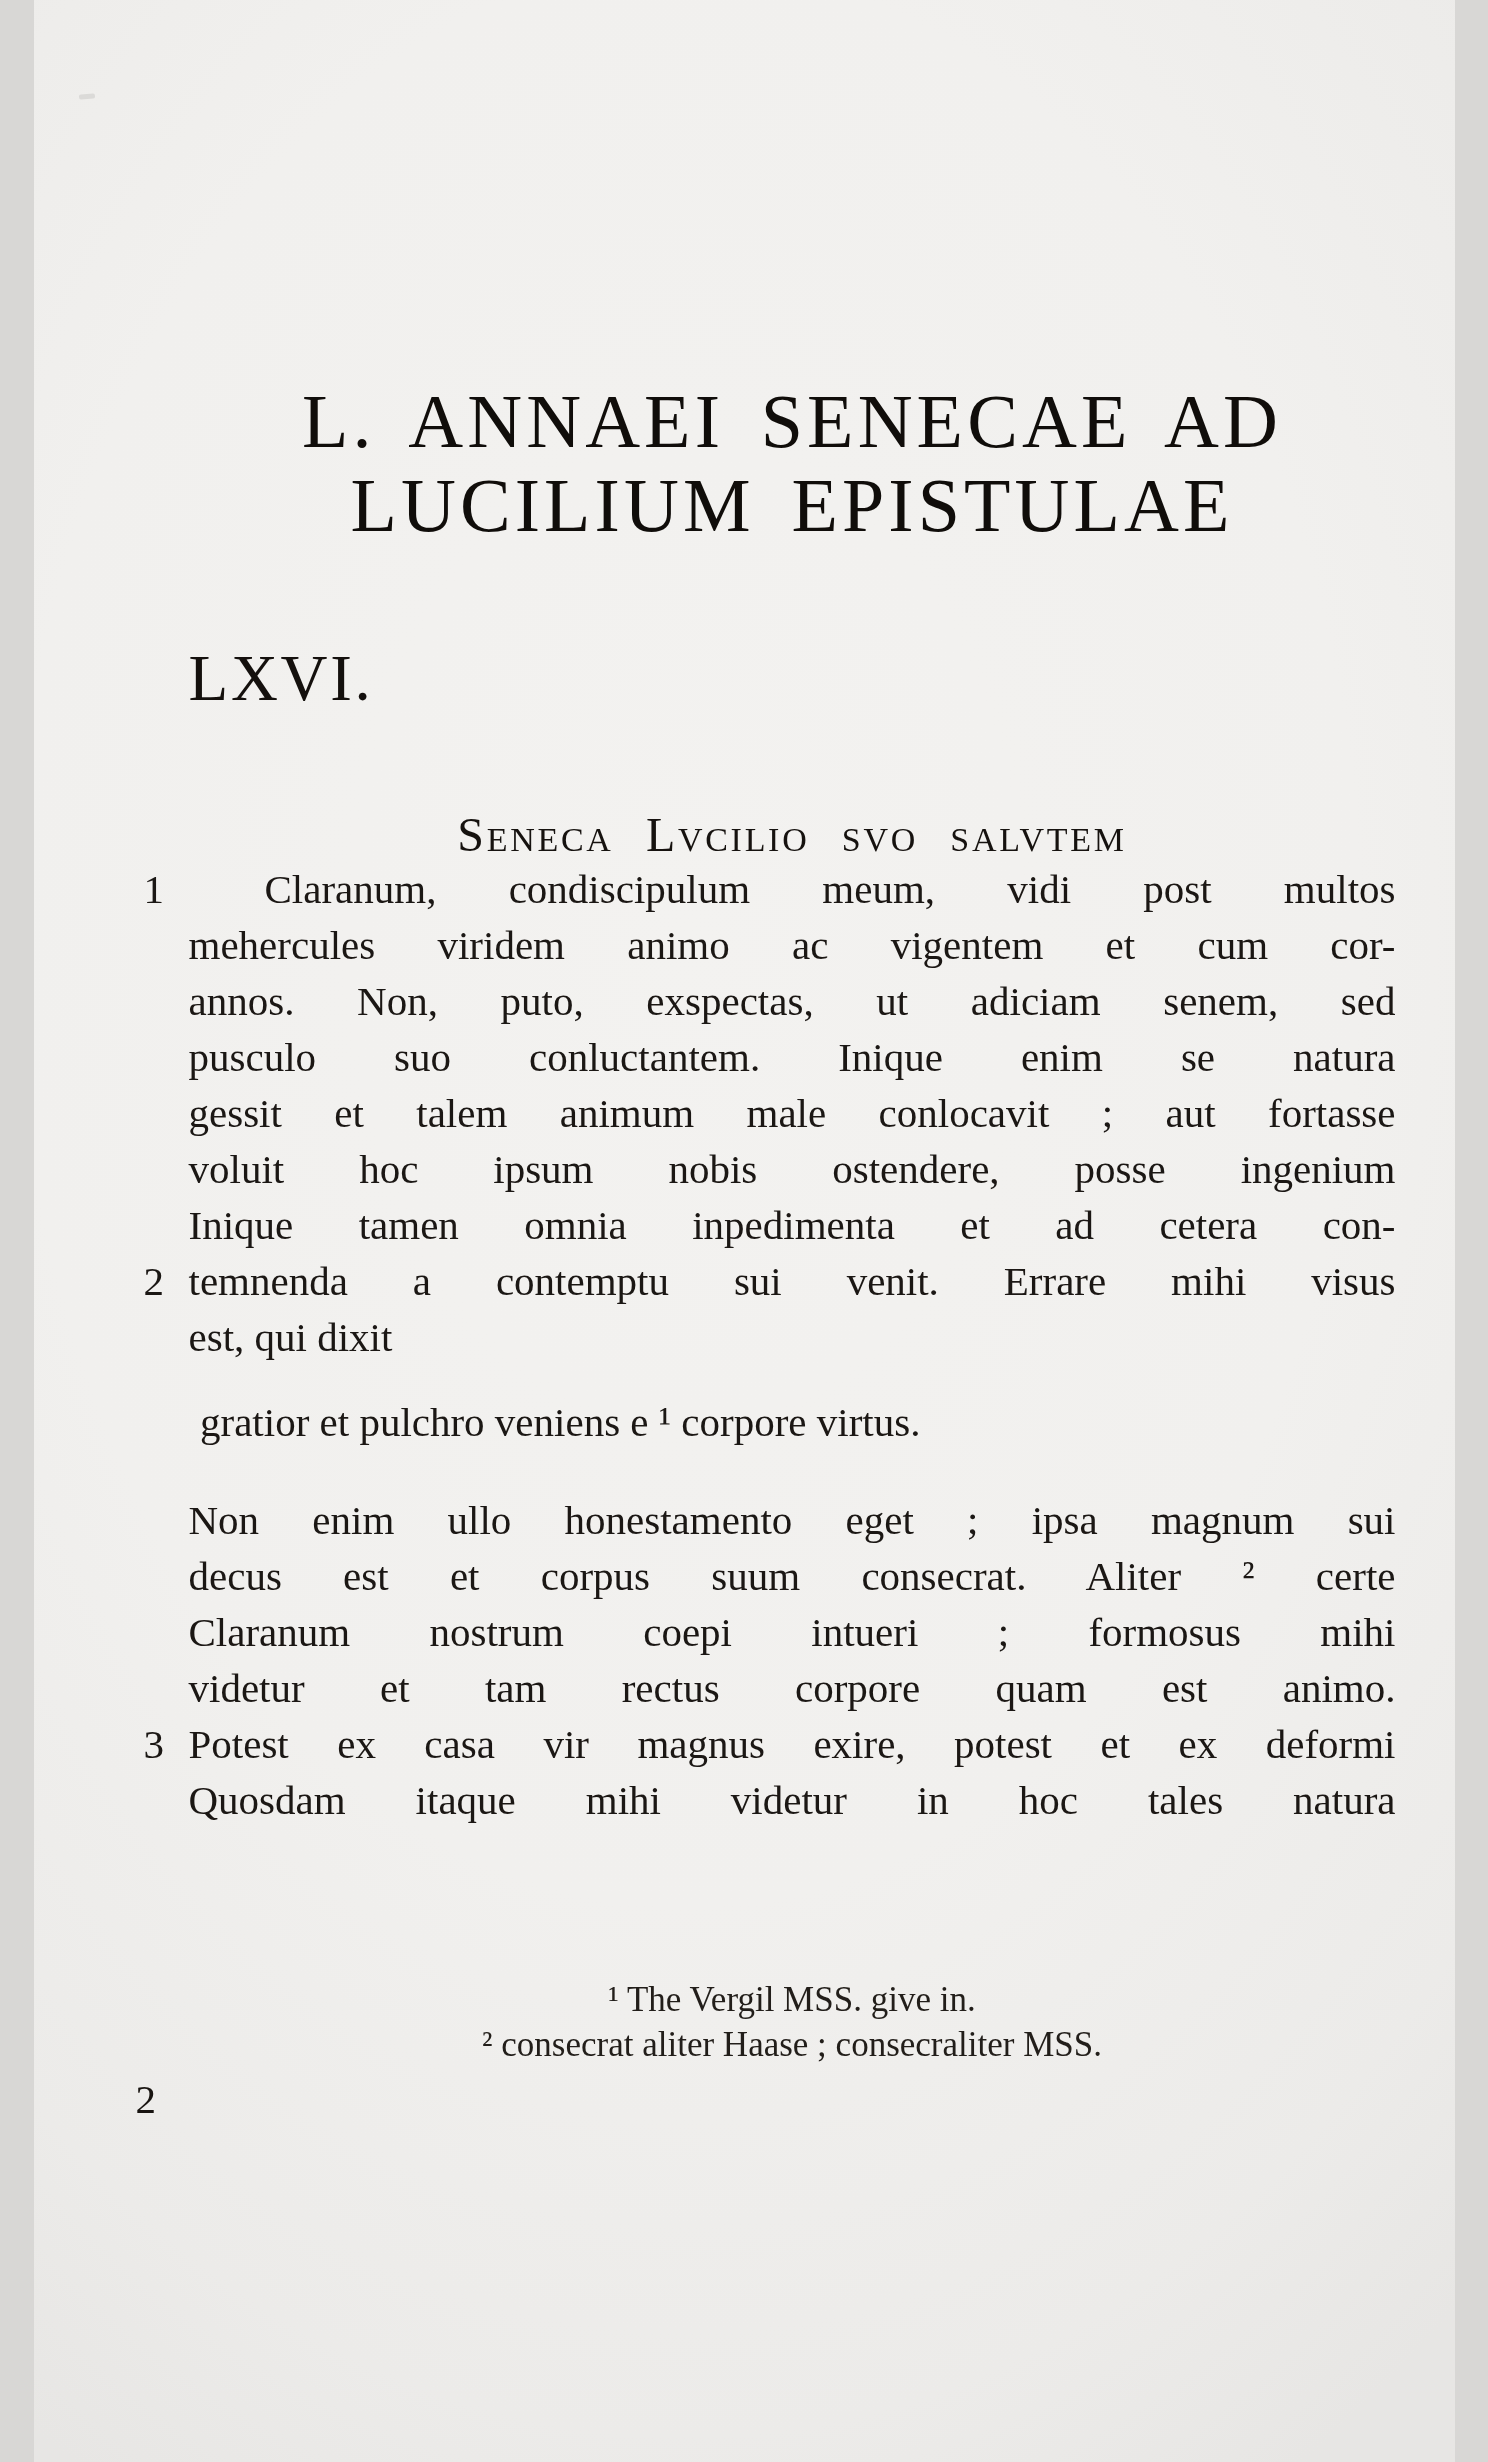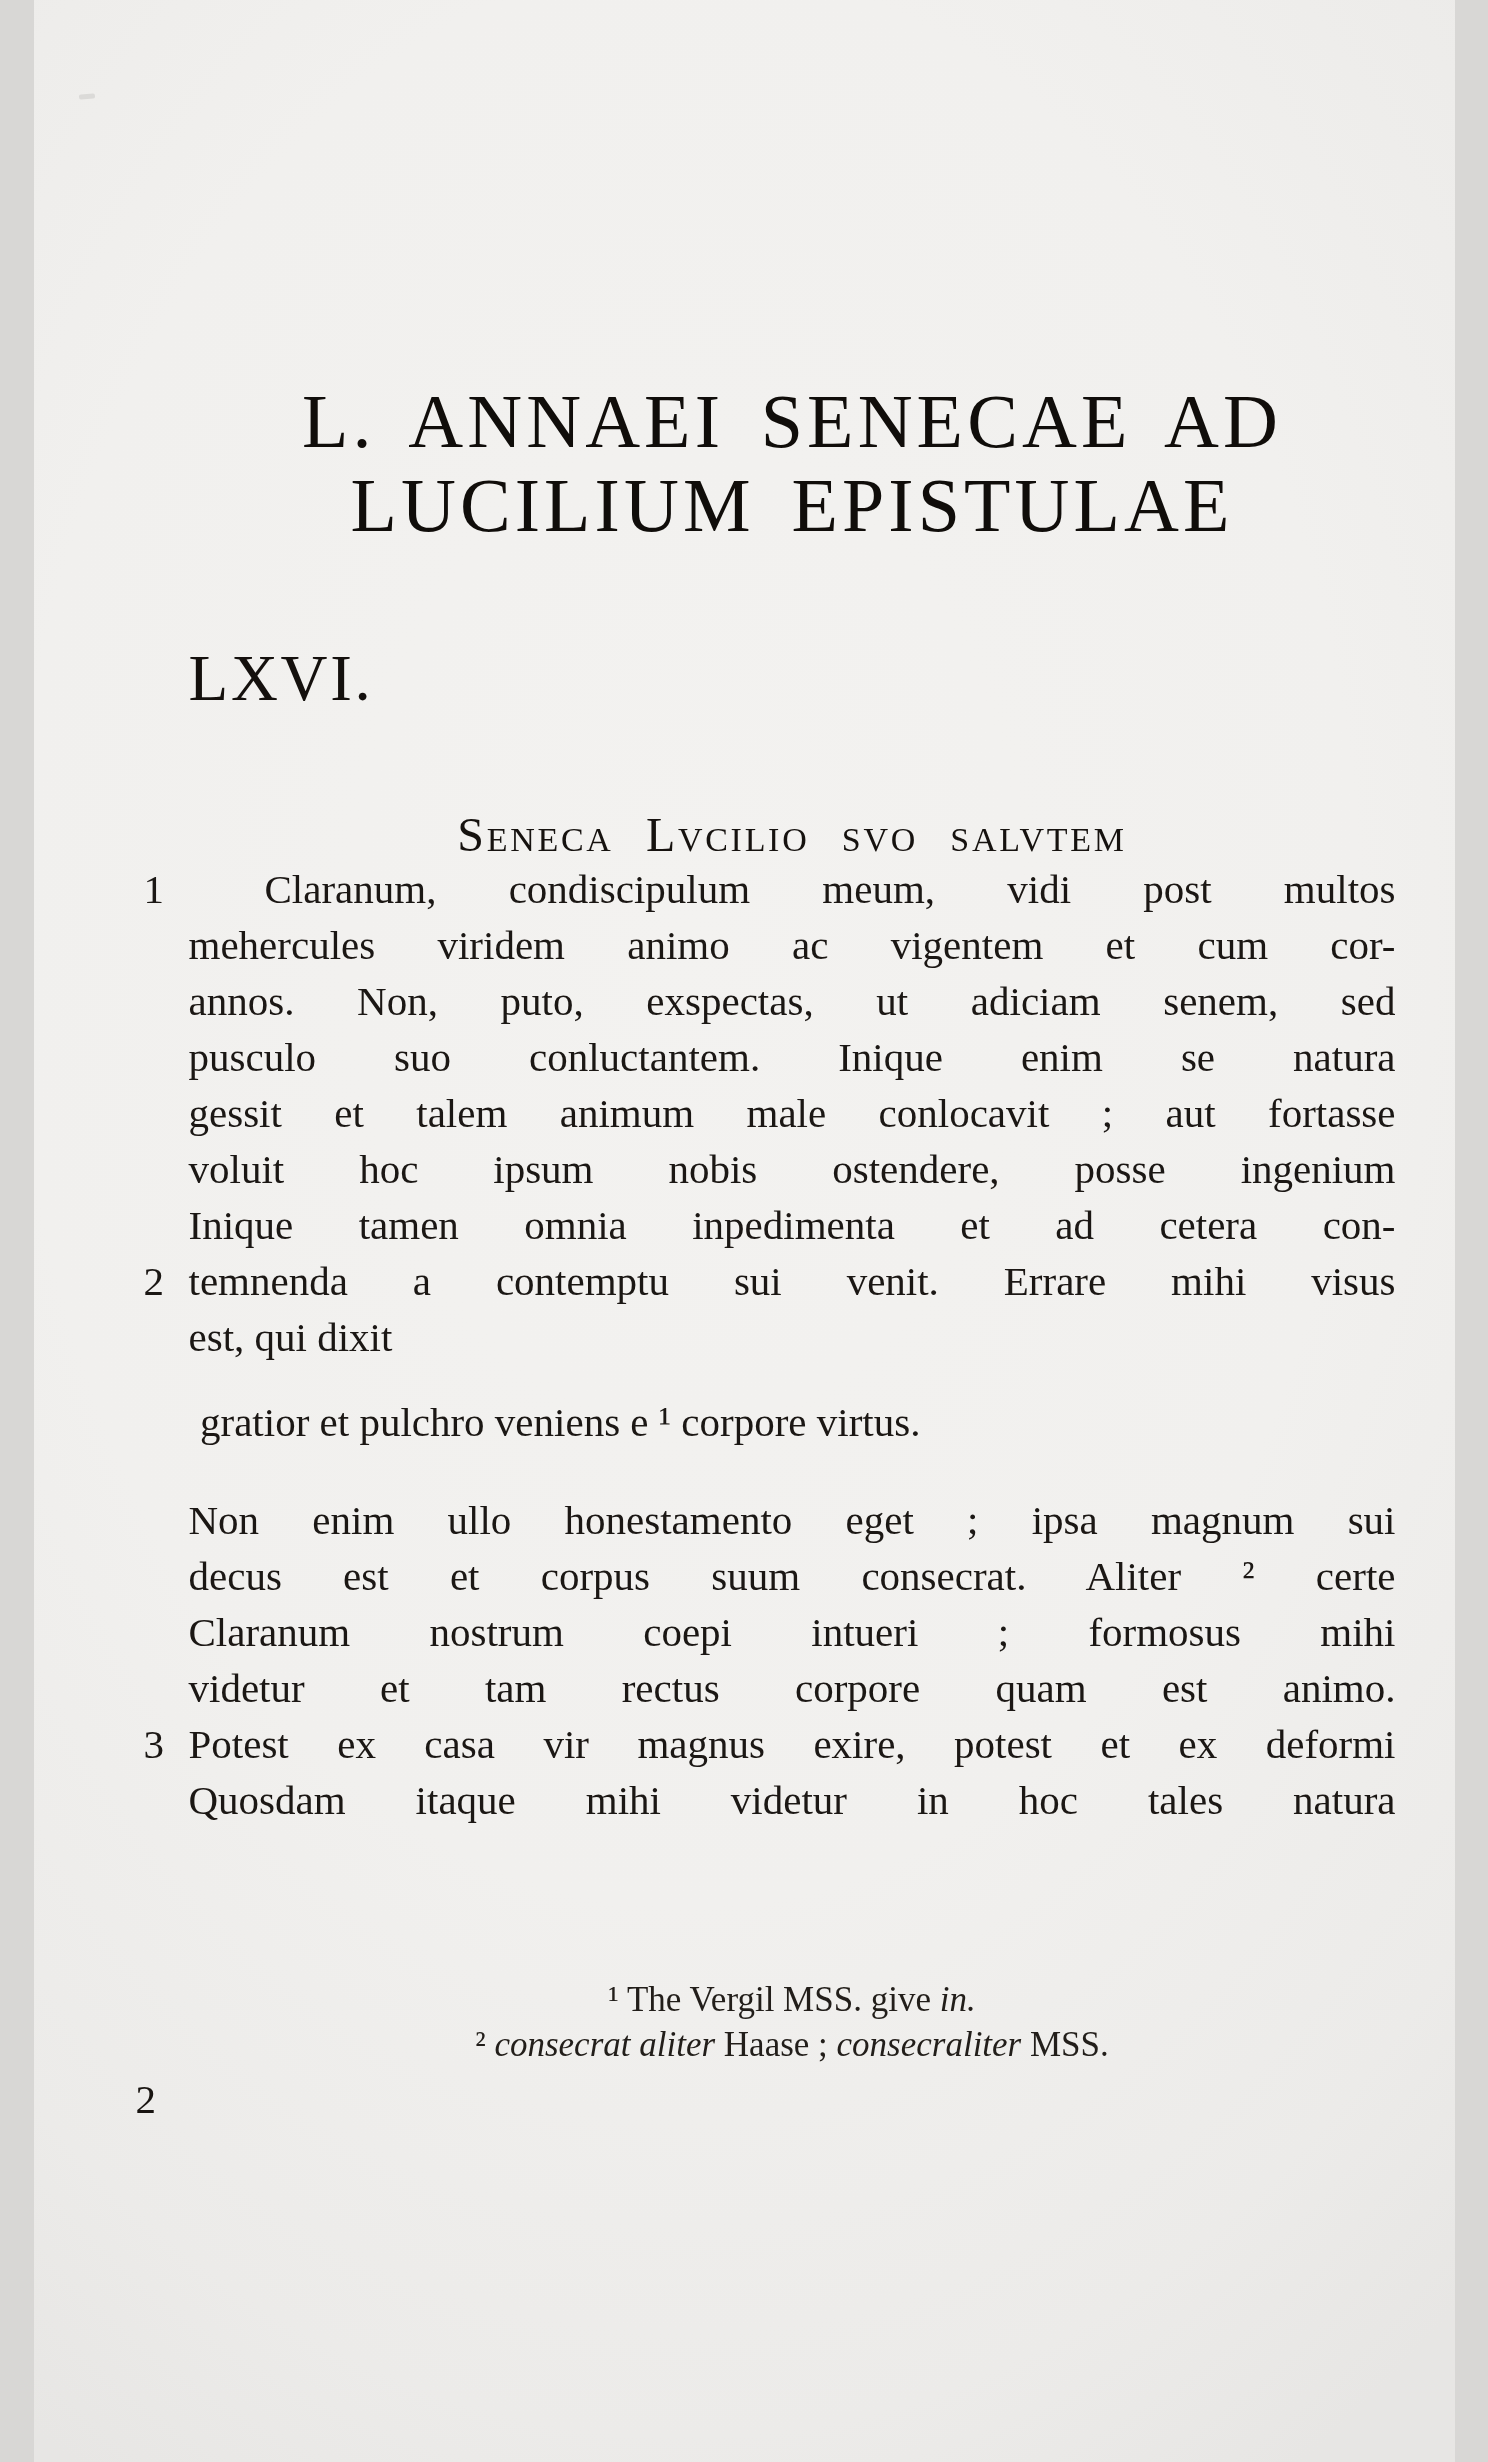--- a/index.html
+++ b/index.html
@@ -103,21 +103,20 @@
     position: absolute;
     left: 155px;
     top: 1977px;
     width: 1207px;
     text-align: center;
     font-size: 35px;
     line-height: 45px;
     color: #221e1a;
   }
   .footnote-line .it {
-    font-style: italic;
   }
   .page-number {
     position: absolute;
     left: 102px;
     top: 2075px;
     font-size: 41px;
     line-height: 48px;
     color: #181410;
   }
 </style>

